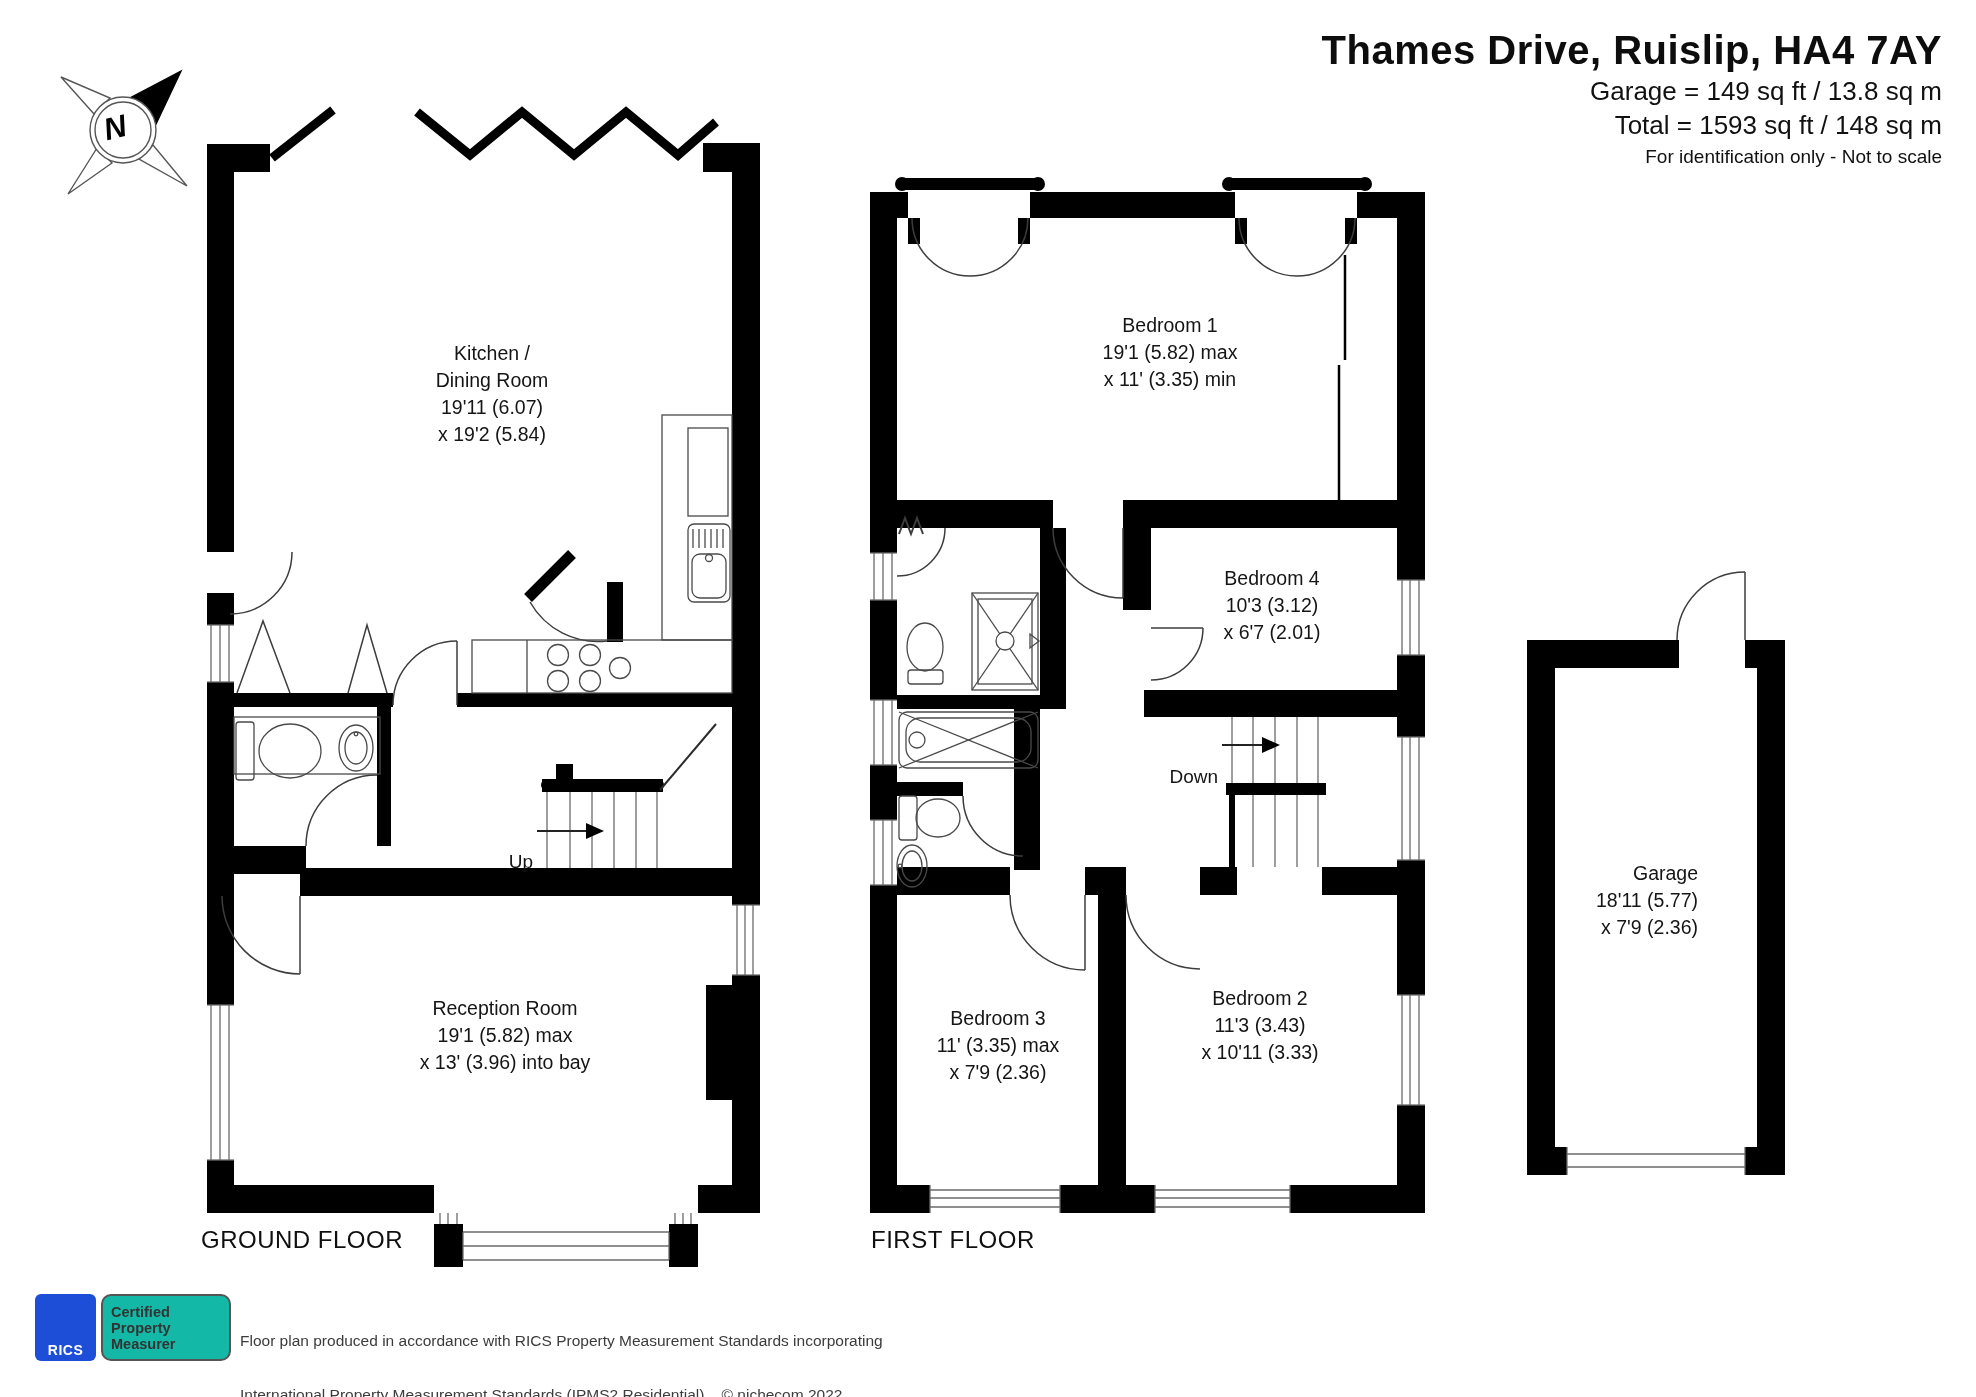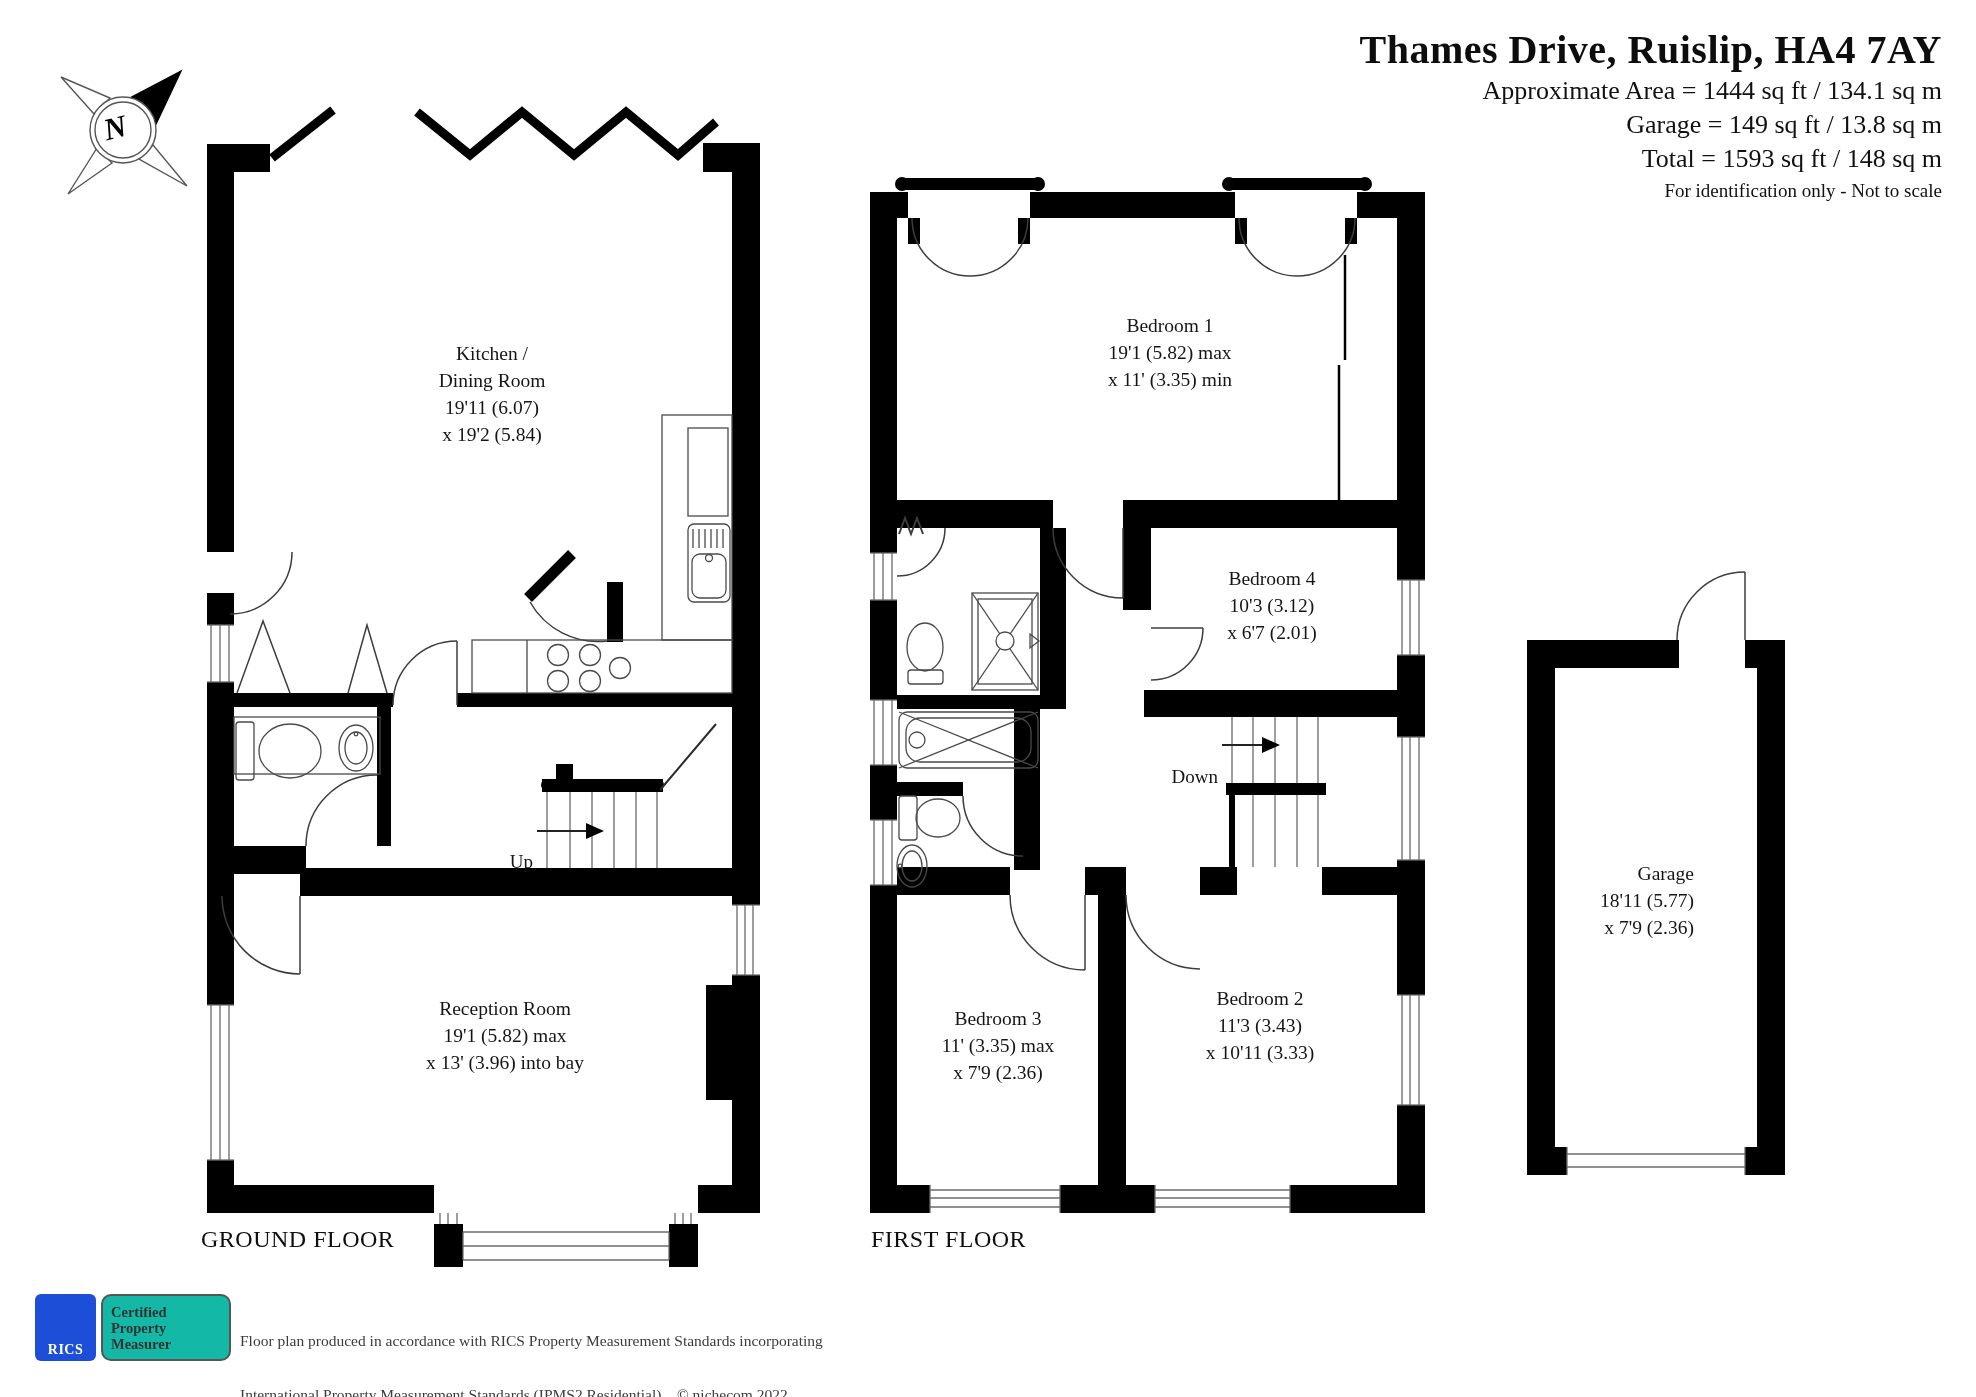--- a/index.html
+++ b/index.html
@@ -1,17 +1,17 @@
 <!DOCTYPE html>
 <html><head>
 <meta charset="utf-8">
 <style>
   html,body{margin:0;padding:0;background:#fff;}
   #page{position:relative;width:1976px;height:1397px;background:#ffffff;overflow:hidden;
-        font-family:Liberation Serif, serif;color:#111;}
+        font-family:Liberation Sans, sans-serif;color:#111;}
   svg{position:absolute;left:0;top:0;}
   
   #title-block{position:absolute;top:26px;right:34px;text-align:right;}
   #title-block .main{font-size:40px;font-weight:bold;letter-spacing:.5px;line-height:48px;color:#0d0d0d;}
   #title-block .sub{font-size:26px;line-height:34px;color:#111;}
   #title-block .note{font-size:19px;line-height:30px;color:#111;}
   
   .room-label{position:absolute;transform:translateX(-50%);text-align:center;
               font-size:19.5px;line-height:27px;color:#151515;white-space:nowrap;}
   .room-label span{display:block;}
@@ -405,21 +405,20 @@
 
   <g stroke="#ffffff" stroke-width="2" fill="none">
     <circle cx="65" cy="1316" r="10"></circle>
     <path d="M 60 1322 Q 65 1330 70 1322"></path>
     <path d="M 62 1310 Q 65 1306 68 1310"></path>
   </g>
 </svg>
 
   <div id="title-block">
     <div class="main">Thames Drive, Ruislip, HA4 7AY</div>
-    <div class="sub">Approximate Area = 1444 sq ft / 134.1 sq m</div>
     <div class="sub">Garage = 149 sq ft / 13.8 sq m</div>
     <div class="sub">Total = 1593 sq ft / 148 sq m</div>
     <div class="note">For identification only - Not to scale</div>
   </div>
 
   <div id="compass-n">N</div>
 
   <div class="room-label" style="left:492px;top:340px;">
     <span>Kitchen /</span>
     <span>Dining Room</span>

